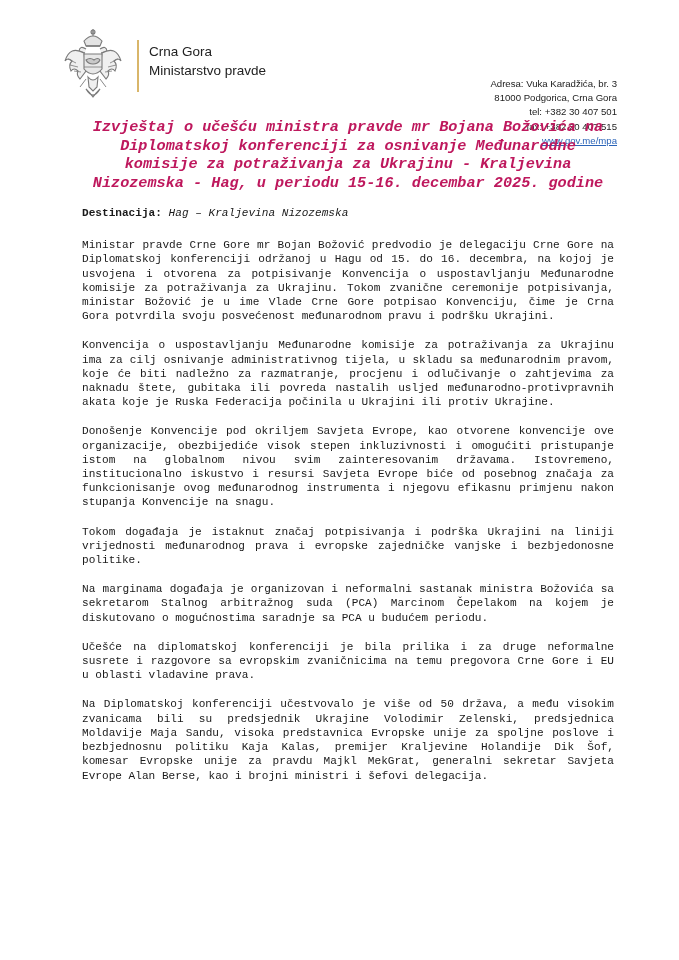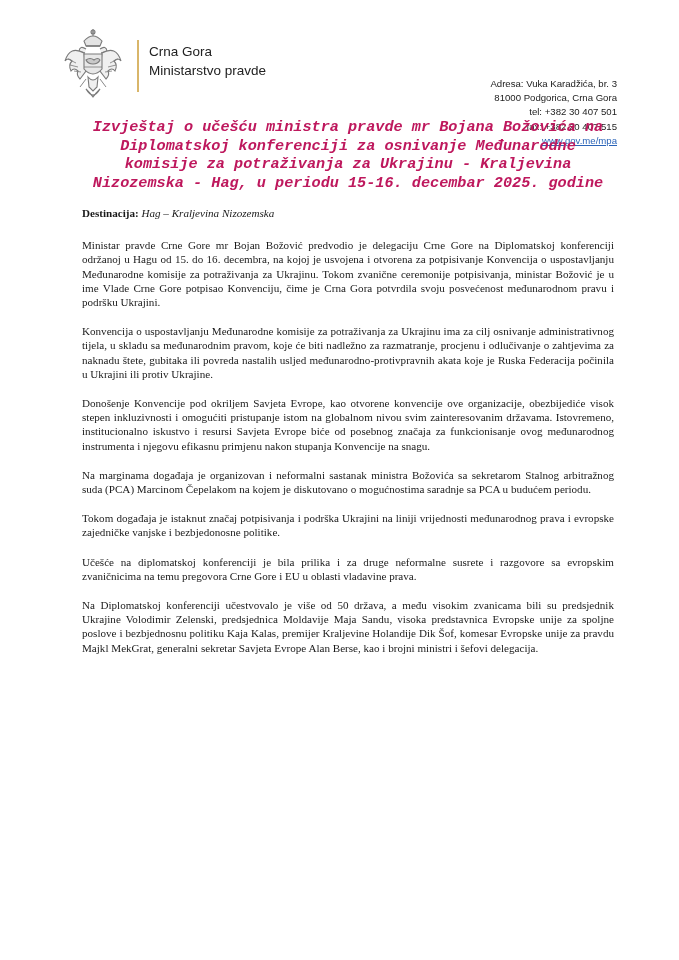--- a/index.html
+++ b/index.html
@@ -12,21 +12,21 @@
     .org { position: absolute; left: 149px; top: 43px; font-family: "Liberation Sans", sans-serif; color: #222; }
     .org .l1 { font-size: 13.5px; line-height: 17px; }
     .org .l2 { font-size: 13.5px; line-height: 22px; }
     .contact { position: absolute; right: 62px; top: 29px; text-align: right; font-family: "Liberation Sans", sans-serif; font-size: 9.6px; line-height: 14.2px; color: #222; margin-top: 48px; }
     .contact a { color: #2a64b8; text-decoration: underline; text-align: right; }
 
     
     .title { position: absolute; left: 84px; top: 118px; width: 528px; text-align: center; font-family: Liberation Mono, monospace; font-weight: bold; font-style: italic; font-size: 15.2px; line-height: 18.6px; color: #be185d; }
 
     
-    .body { position: absolute; left: 82px; top: 206px; width: 532px; font-family: Liberation Serif, serif; font-size: 11.1px; line-height: 14.2px; color: #1a1a1a; }
+    .body { position: absolute; left: 82px; top: 206px; width: 532px; font-family: Liberation Mono, monospace; font-size: 11.1px; line-height: 14.2px; color: #1a1a1a; }
     .dest { margin: 0 0 18px 0; }
     .dest b { font-weight: bold; }
     .dest i { font-style: italic; }
     .para { margin: 0 0 15px 0; text-align: justify; }
     .para.tight { margin-bottom: 10px; }
   </style>
 </head>
 <body>
 
 <div class="page">
@@ -76,19 +76,19 @@
   <div class="title">Izvještaj o učešću ministra pravde mr Bojana Božovića na Diplomatskoj konferenciji za osnivanje Međunarodne komisije za potraživanja za Ukrajinu - Kraljevina Nizozemska - Hag, u periodu 15-16. decembar 2025. godine</div>
 
   <div class="body">
     <p class="dest">
       <b>Destinacija:</b>
       <i>Hag – Kraljevina Nizozemska</i>
     </p>
     <p class="para">Ministar pravde Crne Gore mr Bojan Božović predvodio je delegaciju Crne Gore na Diplomatskoj konferenciji održanoj u Hagu od 15. do 16. decembra, na kojoj je usvojena i otvorena za potpisivanje Konvencija o uspostavljanju Međunarodne komisije za potraživanja za Ukrajinu. Tokom zvanične ceremonije potpisivanja, ministar Božović je u ime Vlade Crne Gore potpisao Konvenciju, čime je Crna Gora potvrdila svoju posvećenost međunarodnom pravu i podršku Ukrajini.</p>
     <p class="para">Konvencija o uspostavljanju Međunarodne komisije za potraživanja za Ukrajinu ima za cilj osnivanje administrativnog tijela, u skladu sa međunarodnim pravom, koje će biti nadležno za razmatranje, procjenu i odlučivanje o zahtjevima za naknadu štete, gubitaka ili povreda nastalih usljed međunarodno-protivpravnih akata koje je Ruska Federacija počinila u Ukrajini ili protiv Ukrajine.</p>
     <p class="para">Donošenje Konvencije pod okriljem Savjeta Evrope, kao otvorene konvencije ove organizacije, obezbijediće visok stepen inkluzivnosti i omogućiti pristupanje istom na globalnom nivou svim zainteresovanim državama. Istovremeno, institucionalno iskustvo i resursi Savjeta Evrope biće od posebnog značaja za funkcionisanje ovog međunarodnog instrumenta i njegovu efikasnu primjenu nakon stupanja Konvencije na snagu.</p>
+    <p class="para">Tokom događaja je istaknut značaj potpisivanja i podrška Ukrajini na liniji vrijednosti međunarodnog prava i evropske zajedničke vanjske i bezbjedonosne politike.</p>
     <p class="para">Na marginama događaja je organizovan i neformalni sastanak ministra Božovića sa sekretarom Stalnog arbitražnog suda (PCA) Marcinom Čepelakom na kojem je diskutovano o mogućnostima saradnje sa PCA u budućem periodu.</p>
-    <p class="para">Tokom događaja je istaknut značaj potpisivanja i podrška Ukrajini na liniji vrijednosti međunarodnog prava i evropske zajedničke vanjske i bezbjedonosne politike.</p>
     <p class="para">Učešće na diplomatskoj konferenciji je bila prilika i za druge neformalne susrete i razgovore sa evropskim zvaničnicima na temu pregovora Crne Gore i EU u oblasti vladavine prava.</p>
     <p class="para">Na Diplomatskoj konferenciji učestvovalo je više od 50 država, a među visokim zvanicama bili su predsjednik Ukrajine Volodimir Zelenski, predsjednica Moldavije Maja Sandu, visoka predstavnica Evropske unije za spoljne poslove i bezbjednosnu politiku Kaja Kalas, premijer Kraljevine Holandije Dik Šof, komesar Evropske unije za pravdu Majkl MekGrat, generalni sekretar Savjeta Evrope Alan Berse, kao i brojni ministri i šefovi delegacija.</p>
   </div>
 
 </div>
 
 </body></html>

